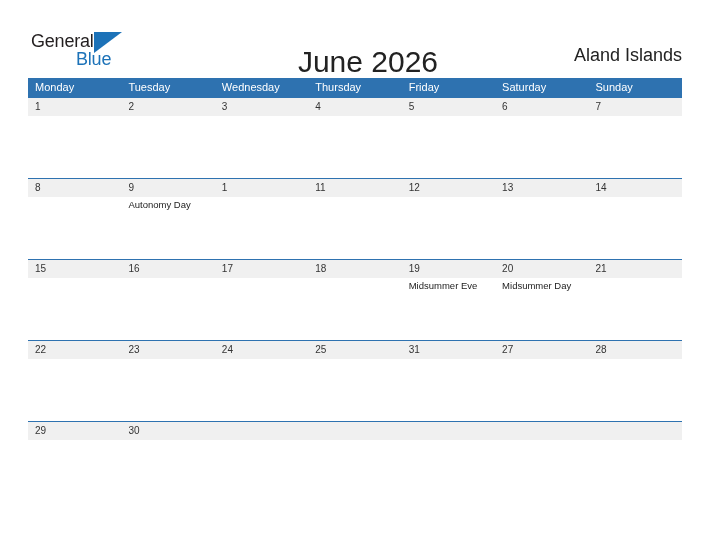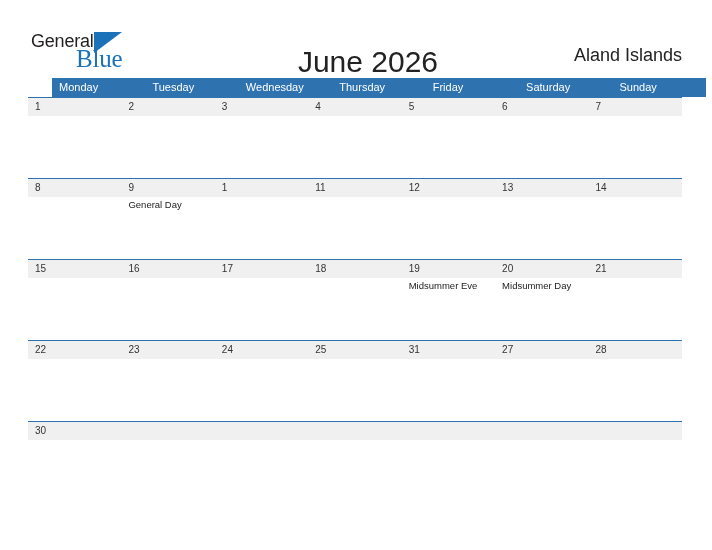--- a/index.html
+++ b/index.html
@@ -38,25 +38,25 @@
     font-size: 18px;
     color: #231f20;
     letter-spacing: -0.2px;
     line-height: 22px;
     font-family: "Liberation Sans", sans-serif;
   }
   .logo-blue {
     position: absolute;
     left: 45px;
     top: 18px;
-    font-size: 25px;
+    font-size: 18px;
     color: #1c72b8;
     letter-spacing: -0.2px;
     line-height: 22px;
-    font-family: Liberation Serif, serif;
+    font-family: Liberation Sans, sans-serif;
   }
   .logo-triangle {
     position: absolute;
     left: 63px;
     top: 2px;
     width: 0;
     height: 0;
     border-left: 28px solid #1c72b8;
     border-bottom: 21px solid transparent;
   }
@@ -91,21 +91,20 @@
     left: 28px;
     top: 78px;
     width: 654px;
   }
 
   .weekday-header {
     display: flex;
     width: 654px;
     height: 19px;
     background: #2e72b0;
-    margin-left: 24px;
   }
   .weekday-cell {
     width: 93.43px;
     box-sizing: border-box;
     padding-left: 7px;
     color: #ffffff;
     font-size: 11px;
     line-height: 19px;
     font-family: "Liberation Sans", sans-serif;
     white-space: nowrap;
@@ -233,21 +232,21 @@
 
   <div class="week-row">
     <div class="daynum-band"></div>
     <div class="day-cells">
       <div class="day-cell">
         <span class="day-number">8</span>
         <span class="day-event"></span>
       </div>
       <div class="day-cell">
         <span class="day-number">9</span>
-        <span class="day-event">General Day</span>
+        <span class="day-event">Autonomy Day</span>
       </div>
       <div class="day-cell">
         <span class="day-number">1</span>
         <span class="day-event"></span>
       </div>
       <div class="day-cell">
         <span class="day-number">11</span>
         <span class="day-event"></span>
       </div>
       <div class="day-cell">
@@ -330,20 +329,24 @@
         <span class="day-number">28</span>
         <span class="day-event"></span>
       </div>
     </div>
   </div>
 
   <div class="week-row">
     <div class="daynum-band"></div>
     <div class="day-cells">
       <div class="day-cell">
+        <span class="day-number">29</span>
+        <span class="day-event"></span>
+      </div>
+      <div class="day-cell">
         <span class="day-number">30</span>
         <span class="day-event"></span>
       </div>
       <div class="day-cell empty">
         <span class="day-number"></span>
         <span class="day-event"></span>
       </div>
       <div class="day-cell empty">
         <span class="day-number"></span>
         <span class="day-event"></span>

